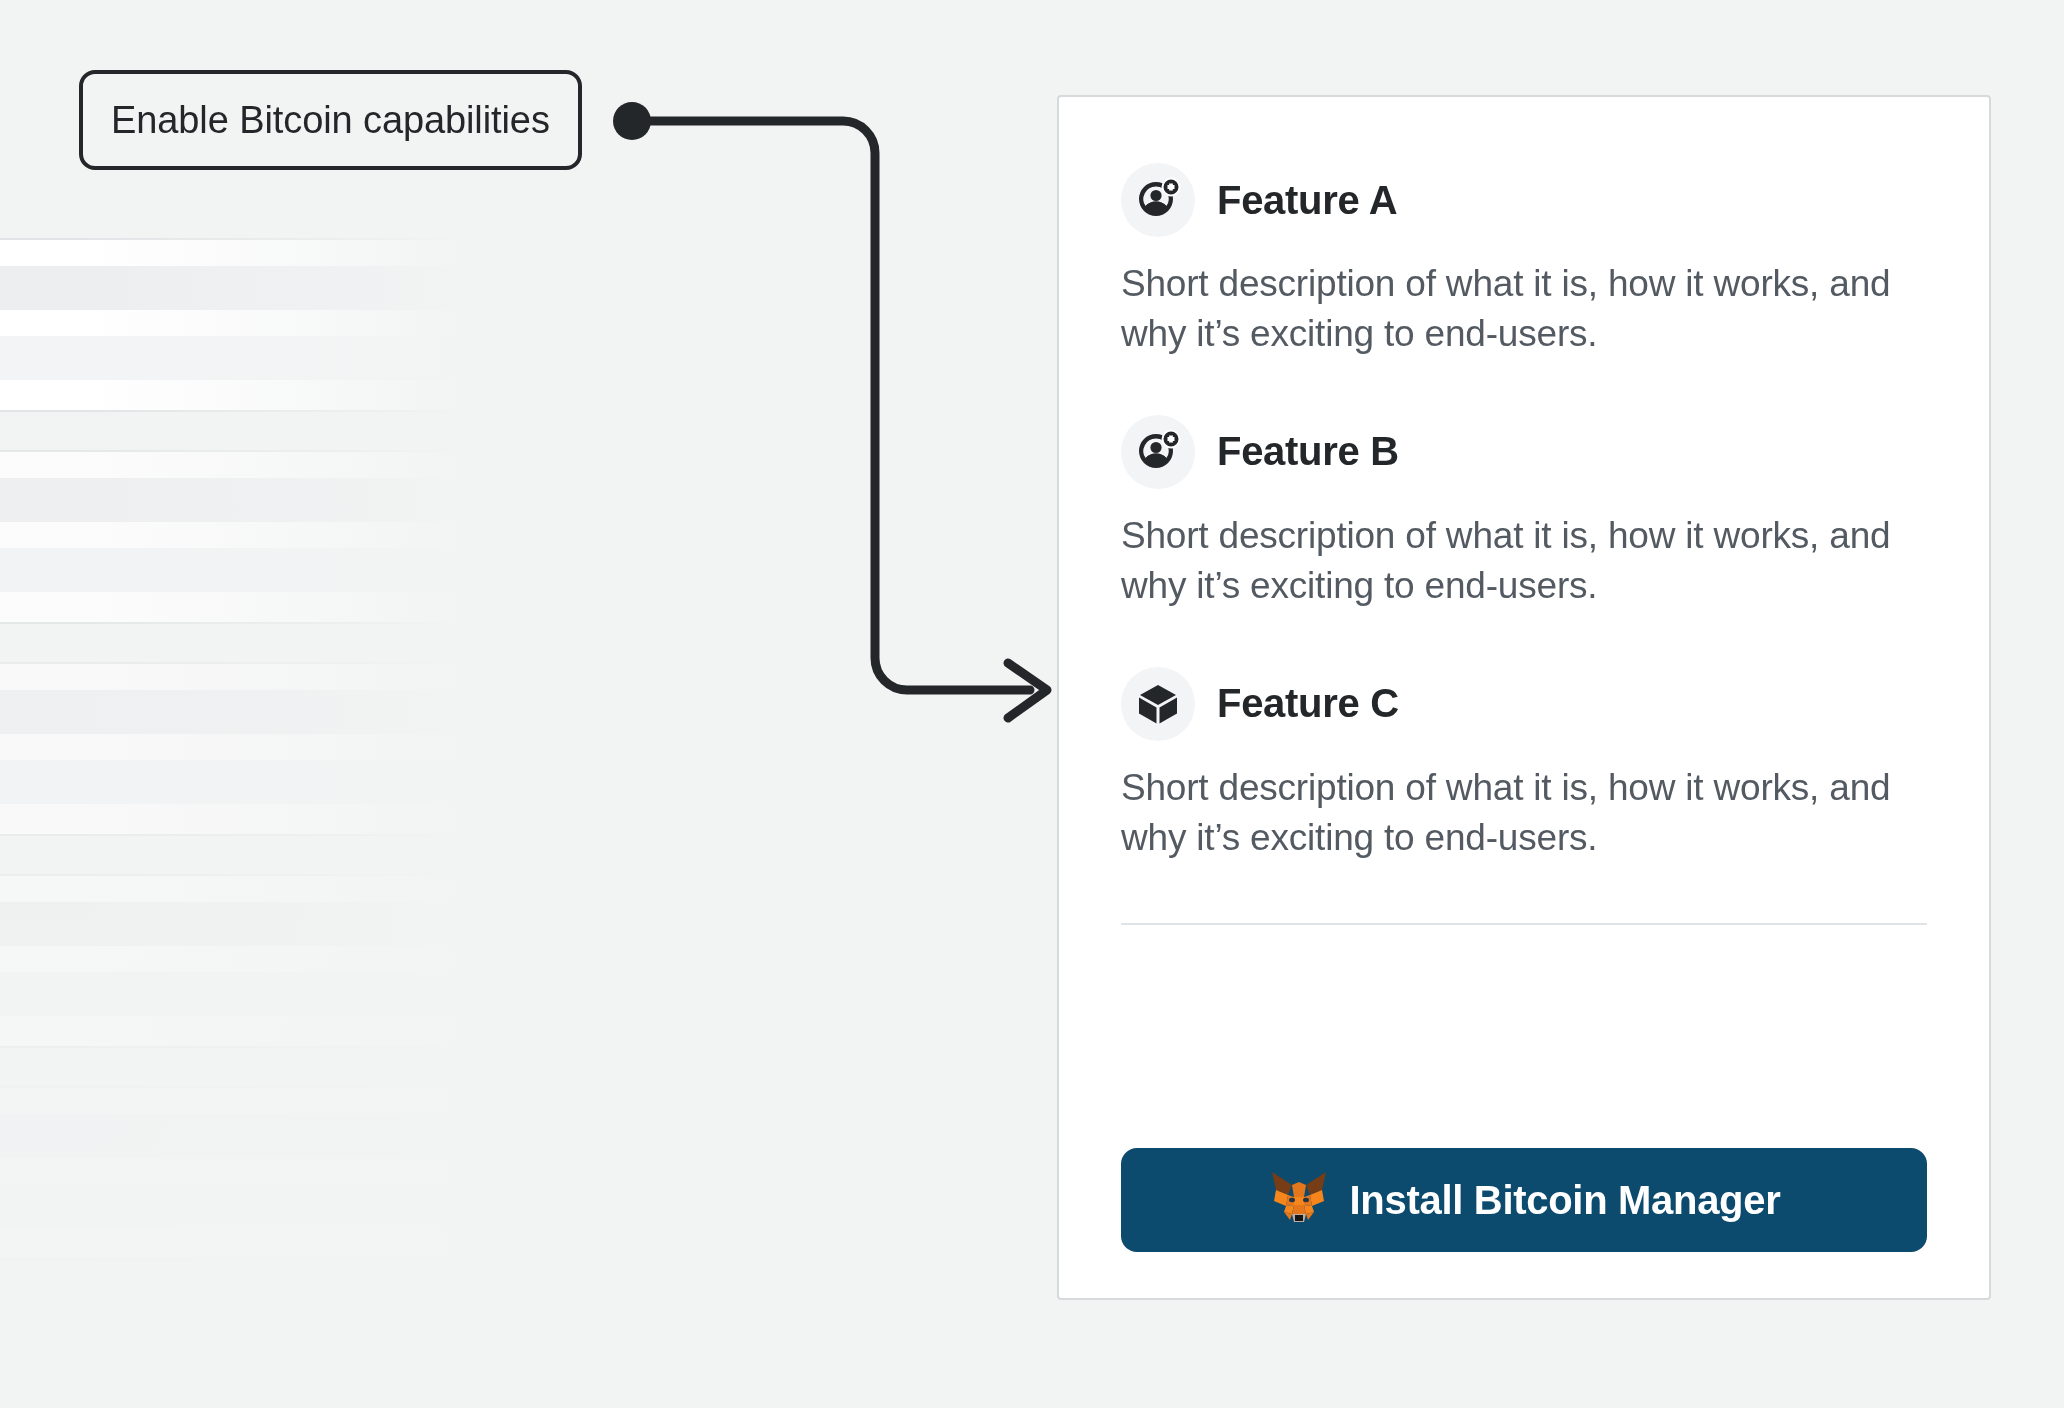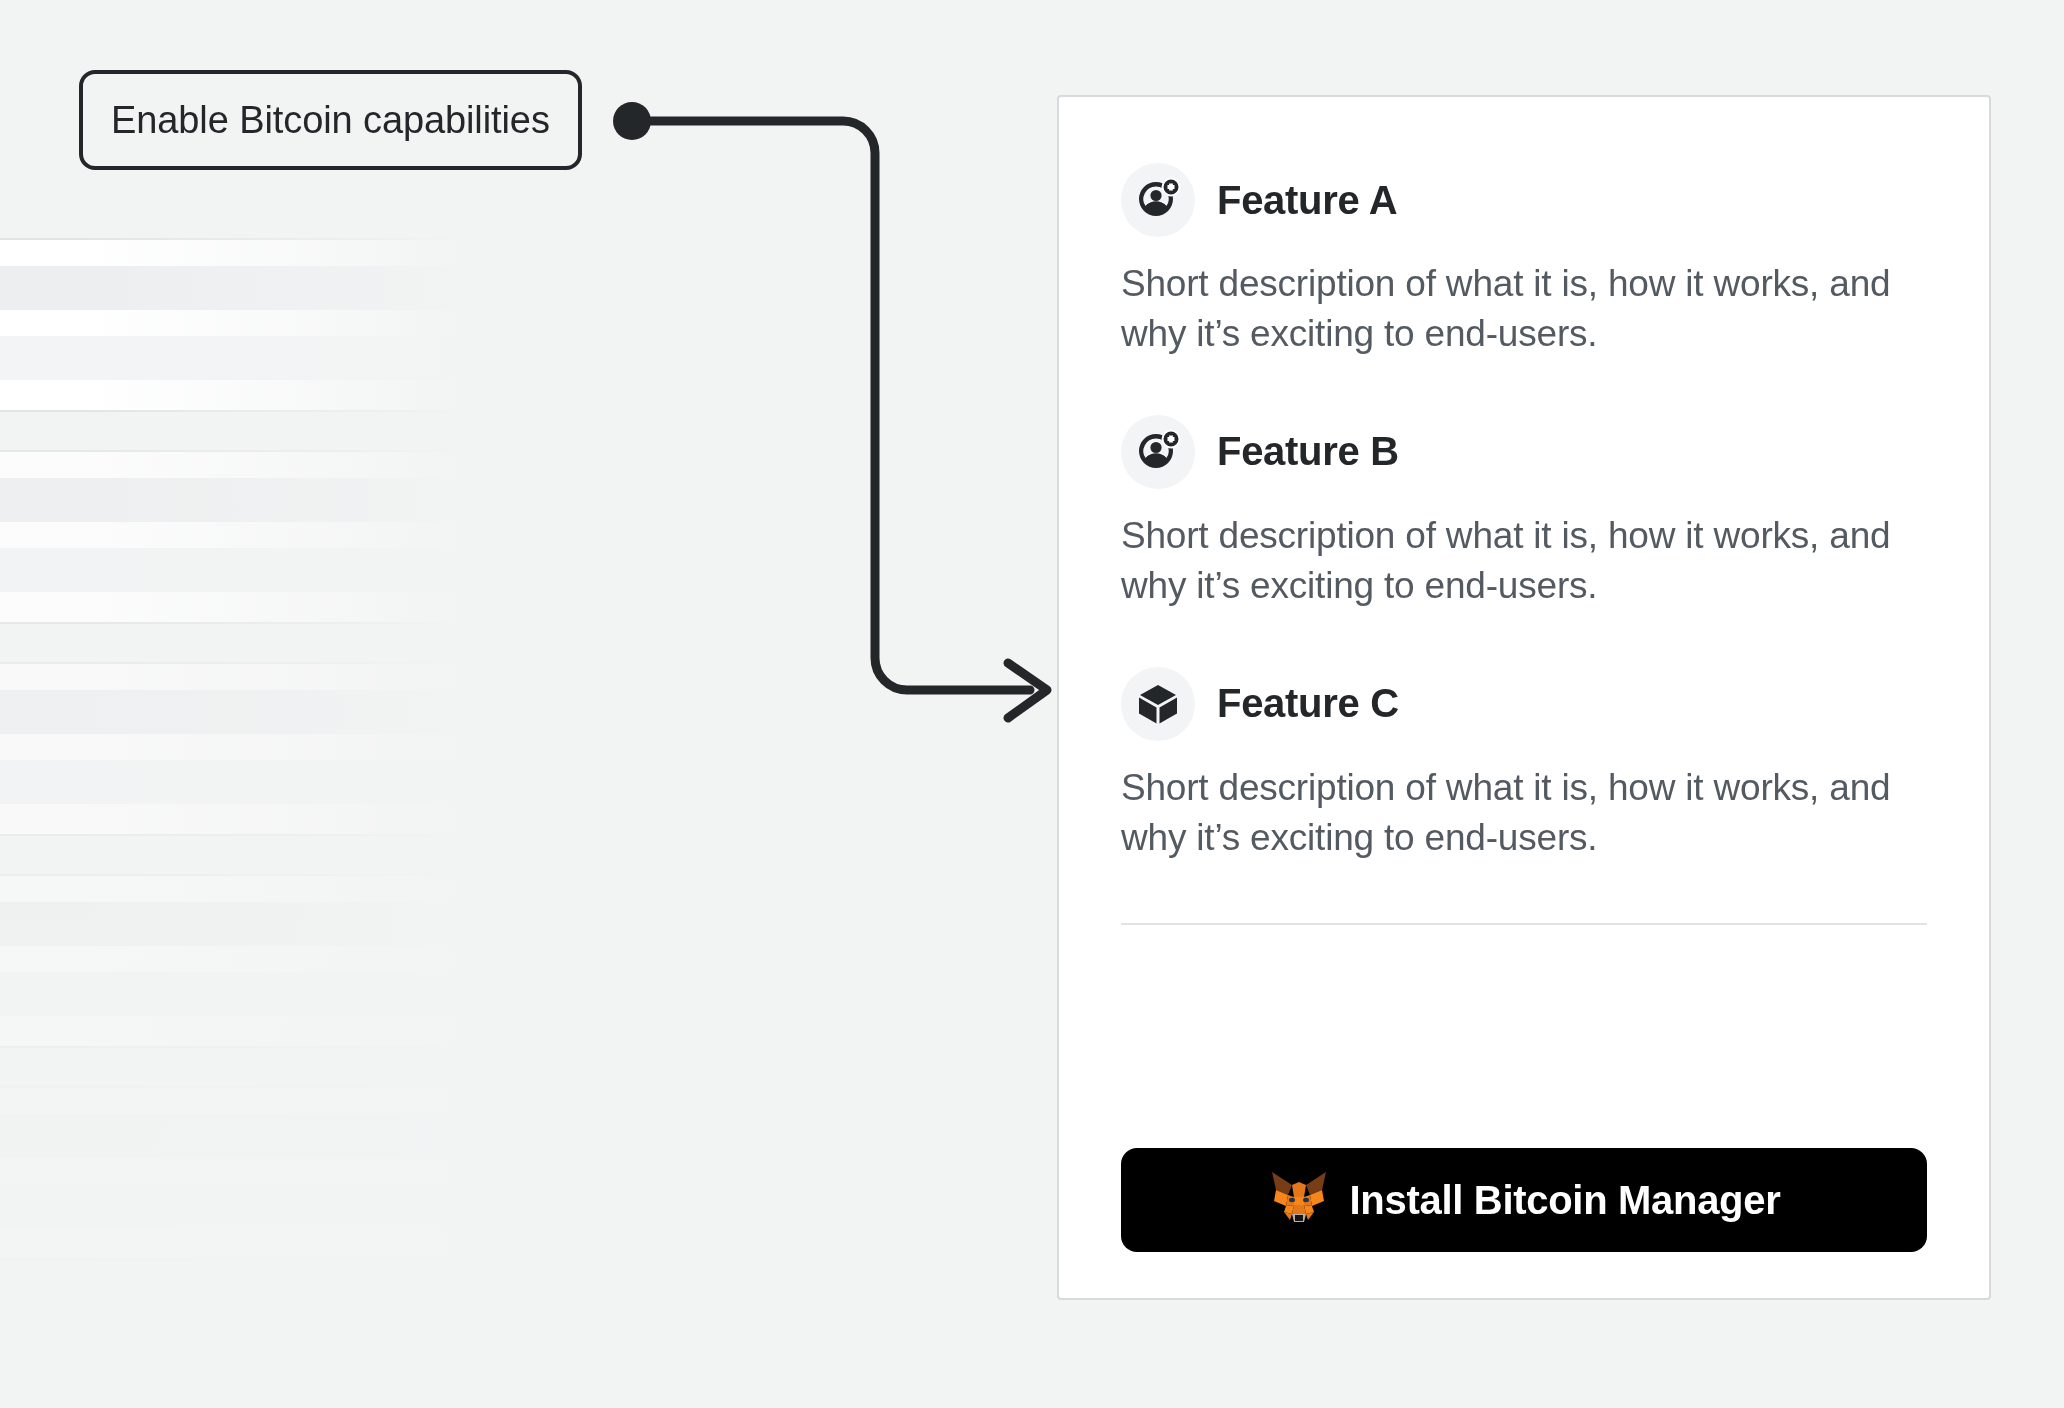--- a/index.html
+++ b/index.html
@@ -178,21 +178,21 @@
   .footer-section {
     padding: 52px 62px 46px 62px;
     display: flex;
     flex-direction: column;
     align-items: center;
   }
 
   .install-button {
     width: 100%;
     height: 104px;
-    background: #000000;
+    background: #0c4a6e;
     border: none;
     border-radius: 16px;
     display: flex;
     align-items: center;
     justify-content: center;
     gap: 20px;
     cursor: pointer;
   }
   .install-button-label {
     font-size: 40px;

